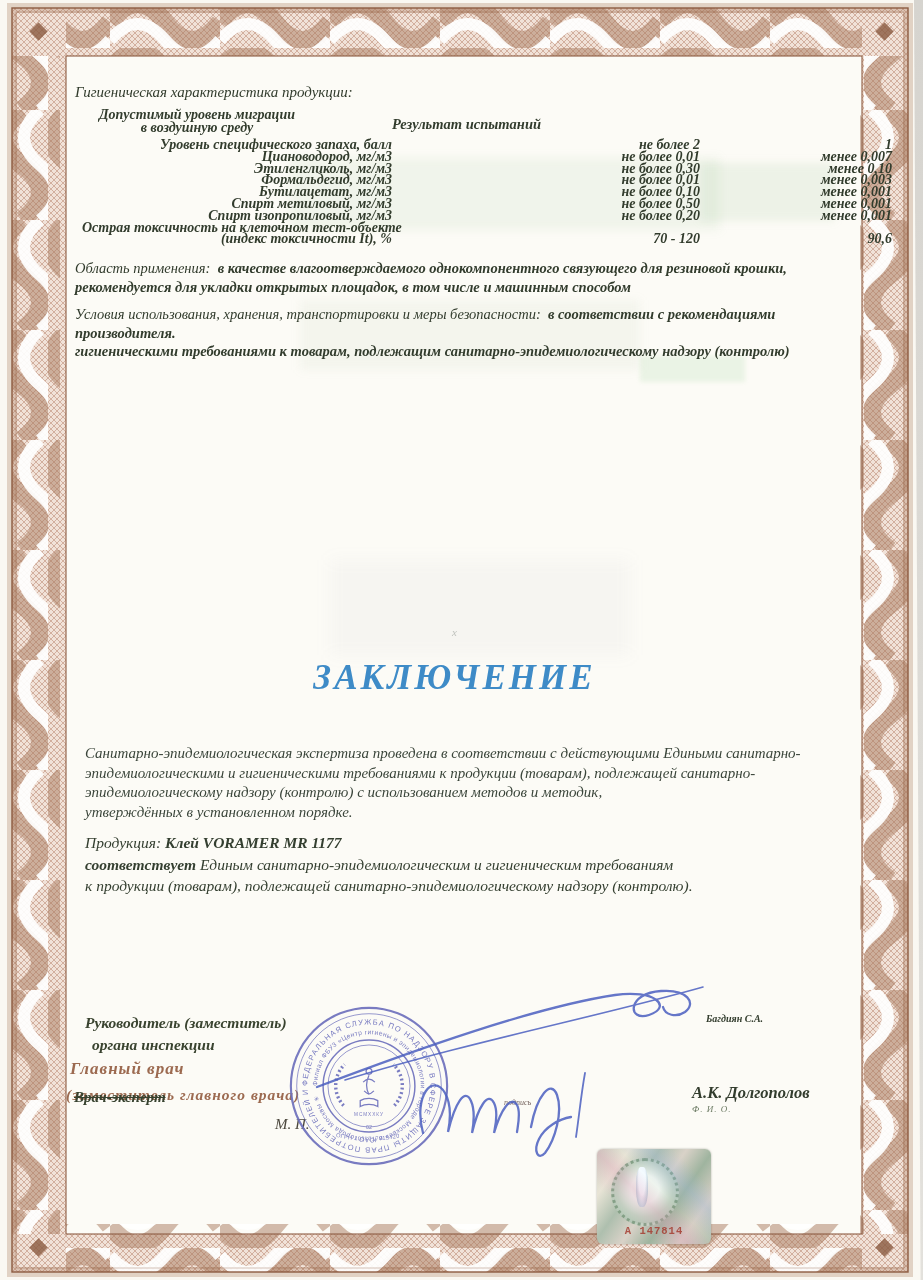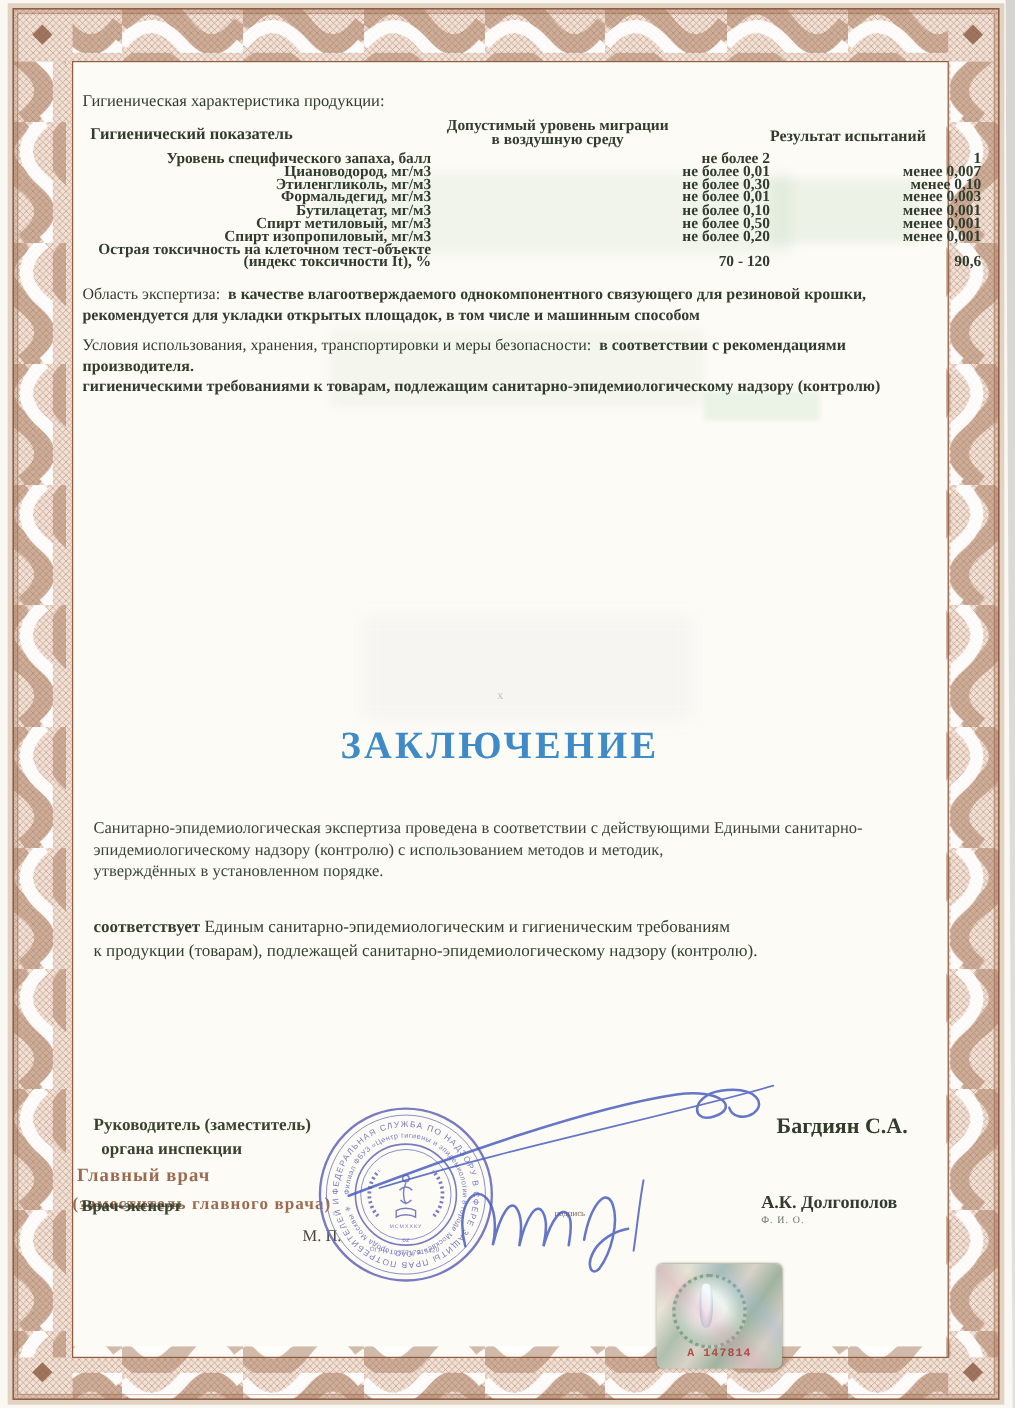--- a/index.html
+++ b/index.html
@@ -16,21 +16,21 @@
     background:linear-gradient(to bottom,#d6d4cf,#e3e1dc);
     clip-path:polygon(25% 0,100% 0,100% 100%,80% 100%);}
   
   .bleed{position:absolute;z-index:2;pointer-events:none;}
   .b1{left:290px;top:158px;width:430px;height:72px;background:rgba(140,185,135,.10);filter:blur(5px);}
   .b2{left:700px;top:163px;width:135px;height:58px;background:rgba(140,185,135,.13);filter:blur(4px);}
   .b3{left:300px;top:300px;width:340px;height:70px;background:rgba(150,180,140,.08);filter:blur(5px);}
   .b4{left:640px;top:356px;width:105px;height:26px;background:rgba(130,195,130,.14);filter:blur(2px);}
   .b5{left:330px;top:560px;width:300px;height:95px;background:rgba(130,130,150,.05);filter:blur(8px);}
   
-  .txt{position:absolute;z-index:3;white-space:nowrap;}
+  .txt{position:absolute;z-index:3;white-space:nowrap;font-style:italic;}
   .doc-header{left:75px;top:84px;font-size:15px;}
   
   .tbl{left:82px;top:108px;width:810px;}
   .tbl .hdr{display:grid;grid-template-columns:310px 308px 192px;align-items:end;}
   .h1{font-weight:bold;font-size:15px;align-self:start;padding-top:6px;}
   .h2{width:230px;text-align:center;font-weight:bold;font-size:14px;line-height:13px;}
   .h3{font-weight:bold;font-size:14.5px;padding-bottom:1px;}
   .tr{display:grid;grid-template-columns:310px 308px 192px;line-height:11.8px;margin-top:0;}
   .rows{margin-top:5px;text-align:right;}
   .td{font-weight:bold;font-size:14px;overflow:visible;white-space:nowrap;}
@@ -44,21 +44,21 @@
   .para{left:85px;top:744px;font-size:15px;line-height:19.5px;color:#3a453a;}
   .prod{left:85px;top:832px;font-size:15.5px;line-height:21.5px;color:#343f30;}
   .bold{font-weight:bold;}
   
   .sig-left{left:85px;top:1012px;font-size:15.5px;font-weight:bold;line-height:22px;color:#39432f;}
   .chief{left:70px;top:1059px;font-size:17px;font-weight:bold;letter-spacing:1px;}
   .paren{left:66px;top:1086px;font-size:15.5px;font-weight:bold;letter-spacing:1px;}
   .struck{left:74px;top:1089px;font-size:15px;font-weight:bold;color:#37422f;
     text-decoration:line-through;z-index:4;}
   .mp{left:275px;top:1116px;font-size:15px;color:#4a463c;}
-  .name1{left:706px;top:1013px;font-size:20px;font-weight:bold;text-align:right;}
+  .name1{left:706px;top:1013px;font-size:10px;font-weight:bold;text-align:right;}
   .name2{left:692px;top:1083px;font-size:16.5px;font-weight:bold;}
   .fio{left:692px;top:1104px;font-size:9px;letter-spacing:1px;color:#6b7a63;}
   .podpis{left:504px;top:1098px;font-size:8px;color:#5c4742;opacity:.85;z-index:6;}
   .stray{left:452px;top:626px;font-size:11px;color:#9aa09a;opacity:.6;}
   
   #stamp{position:absolute;left:283px;top:1002px;width:172px;height:168px;z-index:5;opacity:.92;}
   #signs{position:absolute;left:305px;top:955px;width:410px;height:215px;z-index:6;}
   
   .holo{position:absolute;left:597px;top:1149px;width:114px;height:95px;z-index:7;
     border-radius:6px;
@@ -129,21 +129,20 @@
 <div class="bleed b1"></div>
 <div class="bleed b2"></div>
 <div class="bleed b3"></div>
 <div class="bleed b4"></div>
 <div class="bleed b5"></div>
 
 <div class="txt doc-header">Гигиеническая характеристика продукции:</div>
 
 <div class="txt tbl">
   <div class="hdr">
-    <div class="h1">Гигиенический показатель</div>
     <div class="h2">
       <div>Допустимый уровень миграции</div>
       <div>в воздушную среду</div>
     </div>
     <div class="h3">Результат испытаний</div>
   </div>
   <div class="rows">
     <div class="tr">
         <span class="td c1">Уровень специфического запаха, балл</span>
         <span class="td c2">не более 2</span>
@@ -186,46 +185,48 @@
       </div>
     <div class="tr">
         <span class="td c1">(индекс токсичности It), %</span>
         <span class="td c2">70 - 120</span>
         <span class="td c3">90,6</span>
       </div>
   </div>
 </div>
 
 <div class="txt blk" style="top:259px">
-  <div><span class="lbl">Область экспертиза:</span>&nbsp;
+  <div><span class="lbl">Область применения:</span>&nbsp;
        <span class="val">в качестве влагоотверждаемого однокомпонентного связующего для резиновой крошки,</span></div>
   <div><span class="val">рекомендуется для укладки открытых площадок, в том числе и машинным способом</span></div>
 </div>
 
 <div class="txt blk" style="top:305px">
   <div><span class="lbl">Условия использования, хранения, транспортировки и меры безопасности:</span>&nbsp;
        <span class="val">в соответствии с рекомендациями</span></div>
   <div><span class="val">производителя.</span></div>
 </div>
 
 <div class="txt blk" style="top:342px">
   <div><span class="val">гигиеническими требованиями к товарам, подлежащим санитарно-эпидемиологическому надзору (контролю)</span></div>
 </div>
 
 <div class="txt stray">х</div>
 
 <div class="txt conclusion-title" style="color:#3e8bc7">ЗАКЛЮЧЕНИЕ</div>
 
 <div class="txt para">
   <div>Санитарно-эпидемиологическая экспертиза проведена в соответствии с действующими Едиными санитарно-</div>
+  <div>эпидемиологическими и гигиеническими требованиями к продукции (товарам), подлежащей санитарно-</div>
   <div>эпидемиологическому надзору (контролю)  с использованием методов и методик,</div>
   <div>утверждённых в установленном порядке.</div>
 </div>
 
 <div class="txt prod">
+  <div><span>Продукция:</span>&nbsp;<span class="bold">Клей VORAMER MR 1177</span></div>
   <div><span class="bold">соответствует</span><span> Единым санитарно-эпидемиологическим и гигиеническим требованиям</span></div>
   <div><span>к продукции (товарам), подлежащей санитарно-эпидемиологическому надзору (контролю).</span></div>
 </div>
 
 <div class="txt sig-left">
   <div>Руководитель (заместитель)</div>
   <div style="padding-left:7px">органа инспекции</div>
 </div>
 <div class="txt chief" style="color:#9c6a50">Главный врач</div>
 <div class="txt paren" style="color:#9c6a50">(заместитель главного врача)</div>

